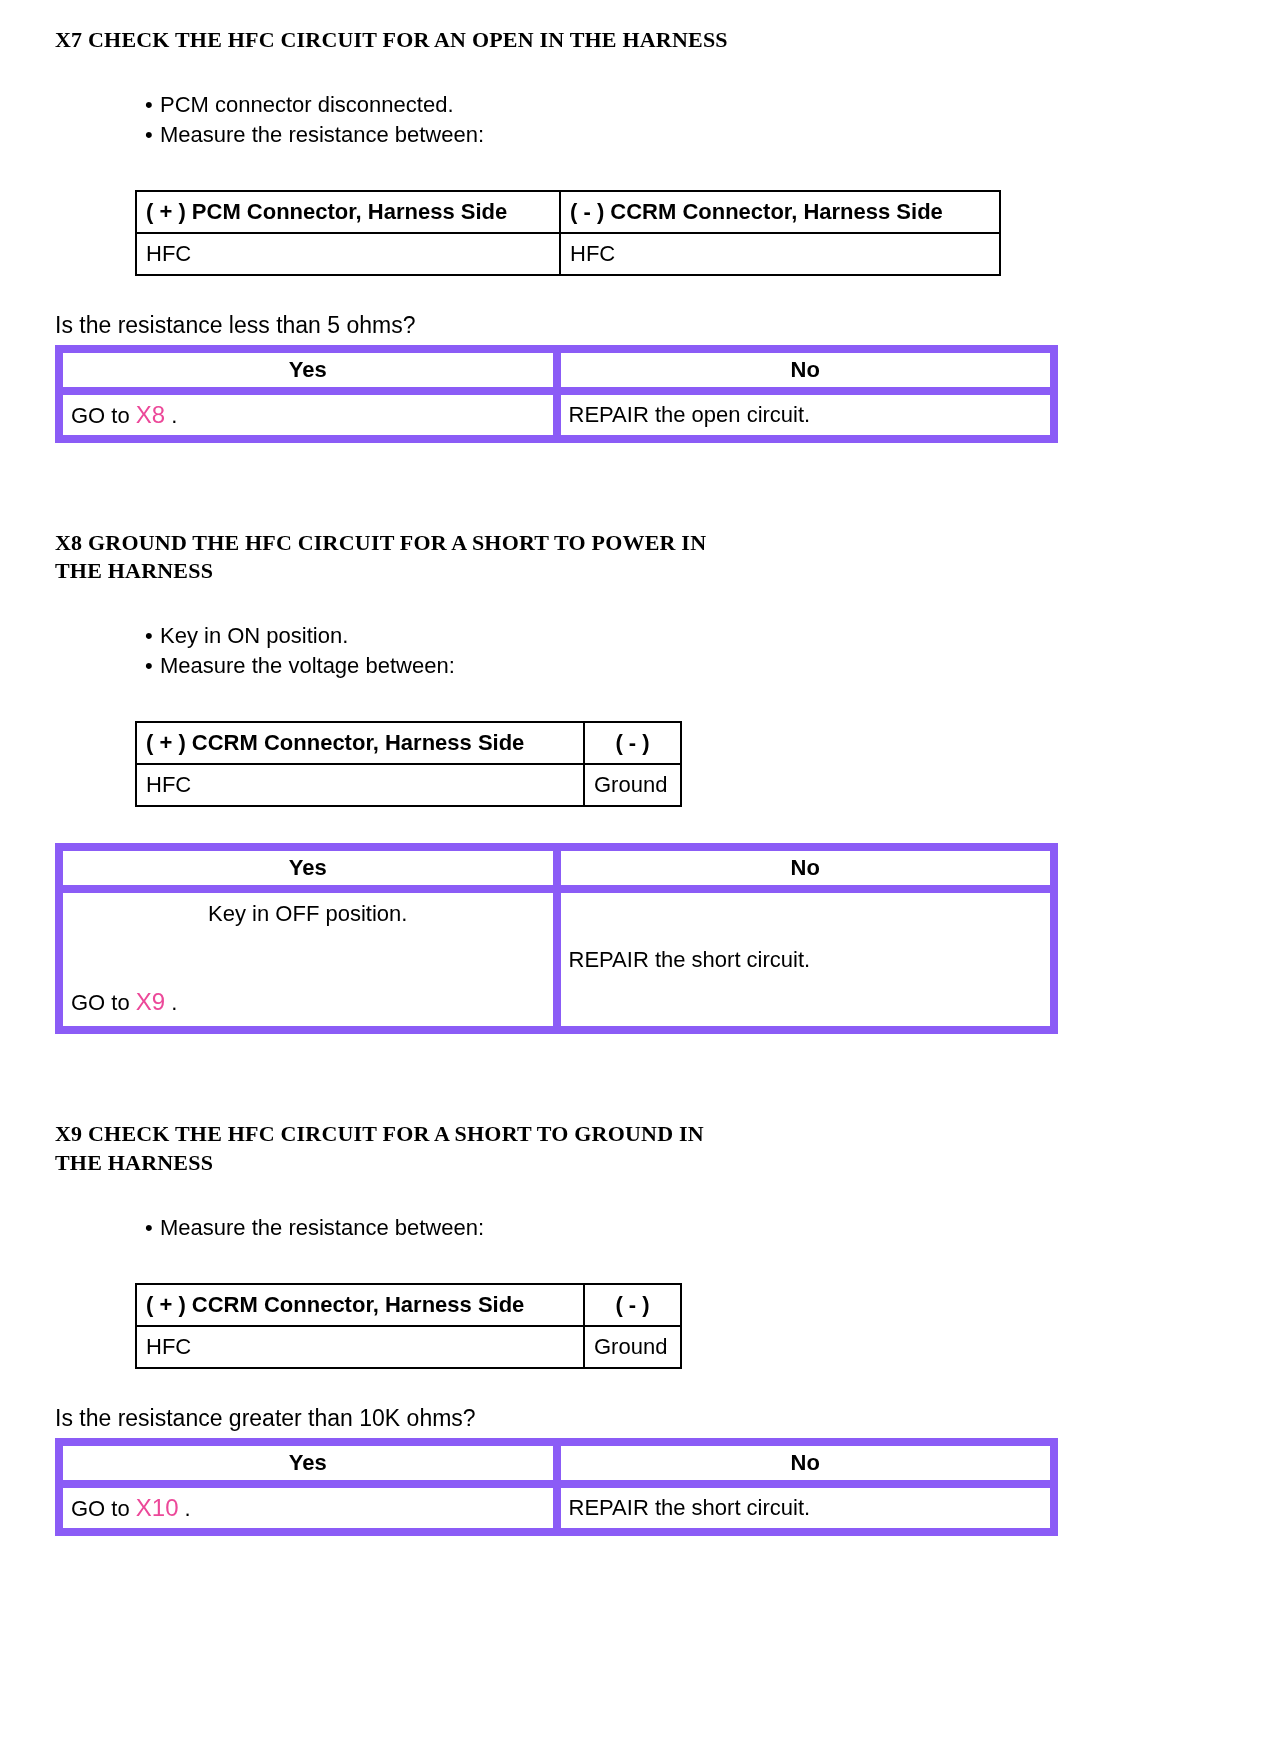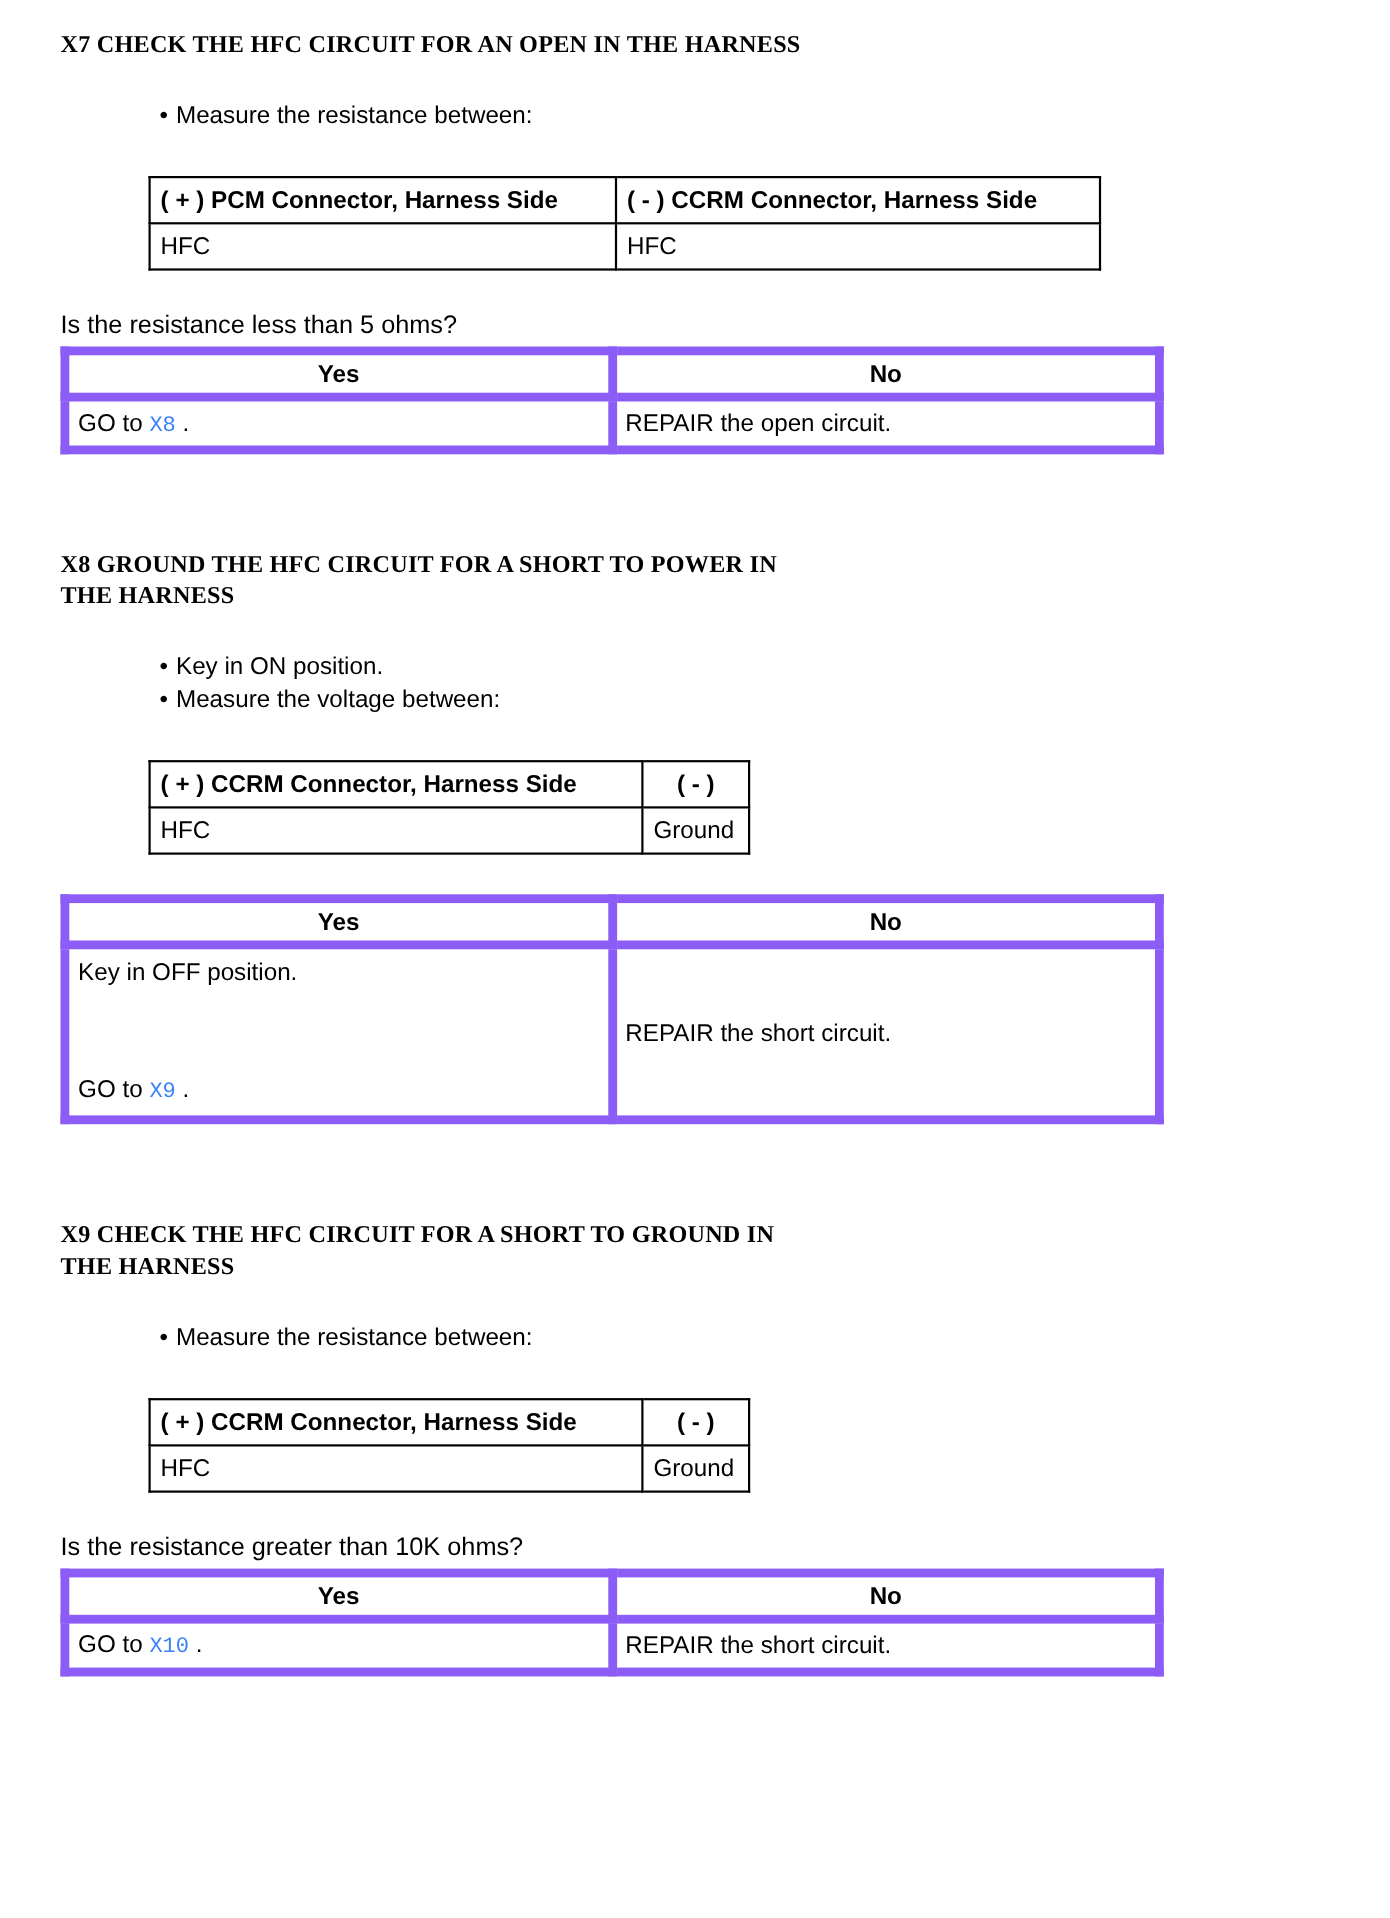--- a/index.html
+++ b/index.html
@@ -81,40 +81,41 @@
   .result-table td {
     text-align: left;
     height: 48px;
     vertical-align: middle;
   }
   .result-table td.tall-yes {
     vertical-align: top;
     padding-top: 8px;
     padding-bottom: 10px;
   }
-  .pre-line { margin: 0 0 80px 0; }
+  .pre-line { margin: 0 0 61px 0; text-align: center; }
   .goto-line { margin: 0; }
   .goto-ref {
-    font-family: Liberation Mono, monospace;
-    font-size: 20px;
-    color: #3b82f6;
+    font-family: Liberation Sans, sans-serif;
+    font-size: 24px;
+    color: #ec4899;
     text-decoration: none;
     cursor: pointer;
   }
 </style>
 </head>
 <body>
 
 <div class="page">
 
   <section class="section">
     <h1 class="section-heading">
       <span class="line">X7 CHECK THE HFC CIRCUIT FOR AN OPEN IN THE HARNESS</span>
     </h1>
     <ul class="bullets">
+      <li>PCM connector disconnected.</li>
       <li>Measure the resistance between:</li>
     </ul>
     <table class="measure-table mt-wide">
       <tbody>
         <tr>
           <th class="c1">( + ) PCM Connector, Harness Side</th>
           <th class="c2">( - ) CCRM Connector, Harness Side</th>
         </tr>
         <tr>
           <td class="c1">HFC</td>

